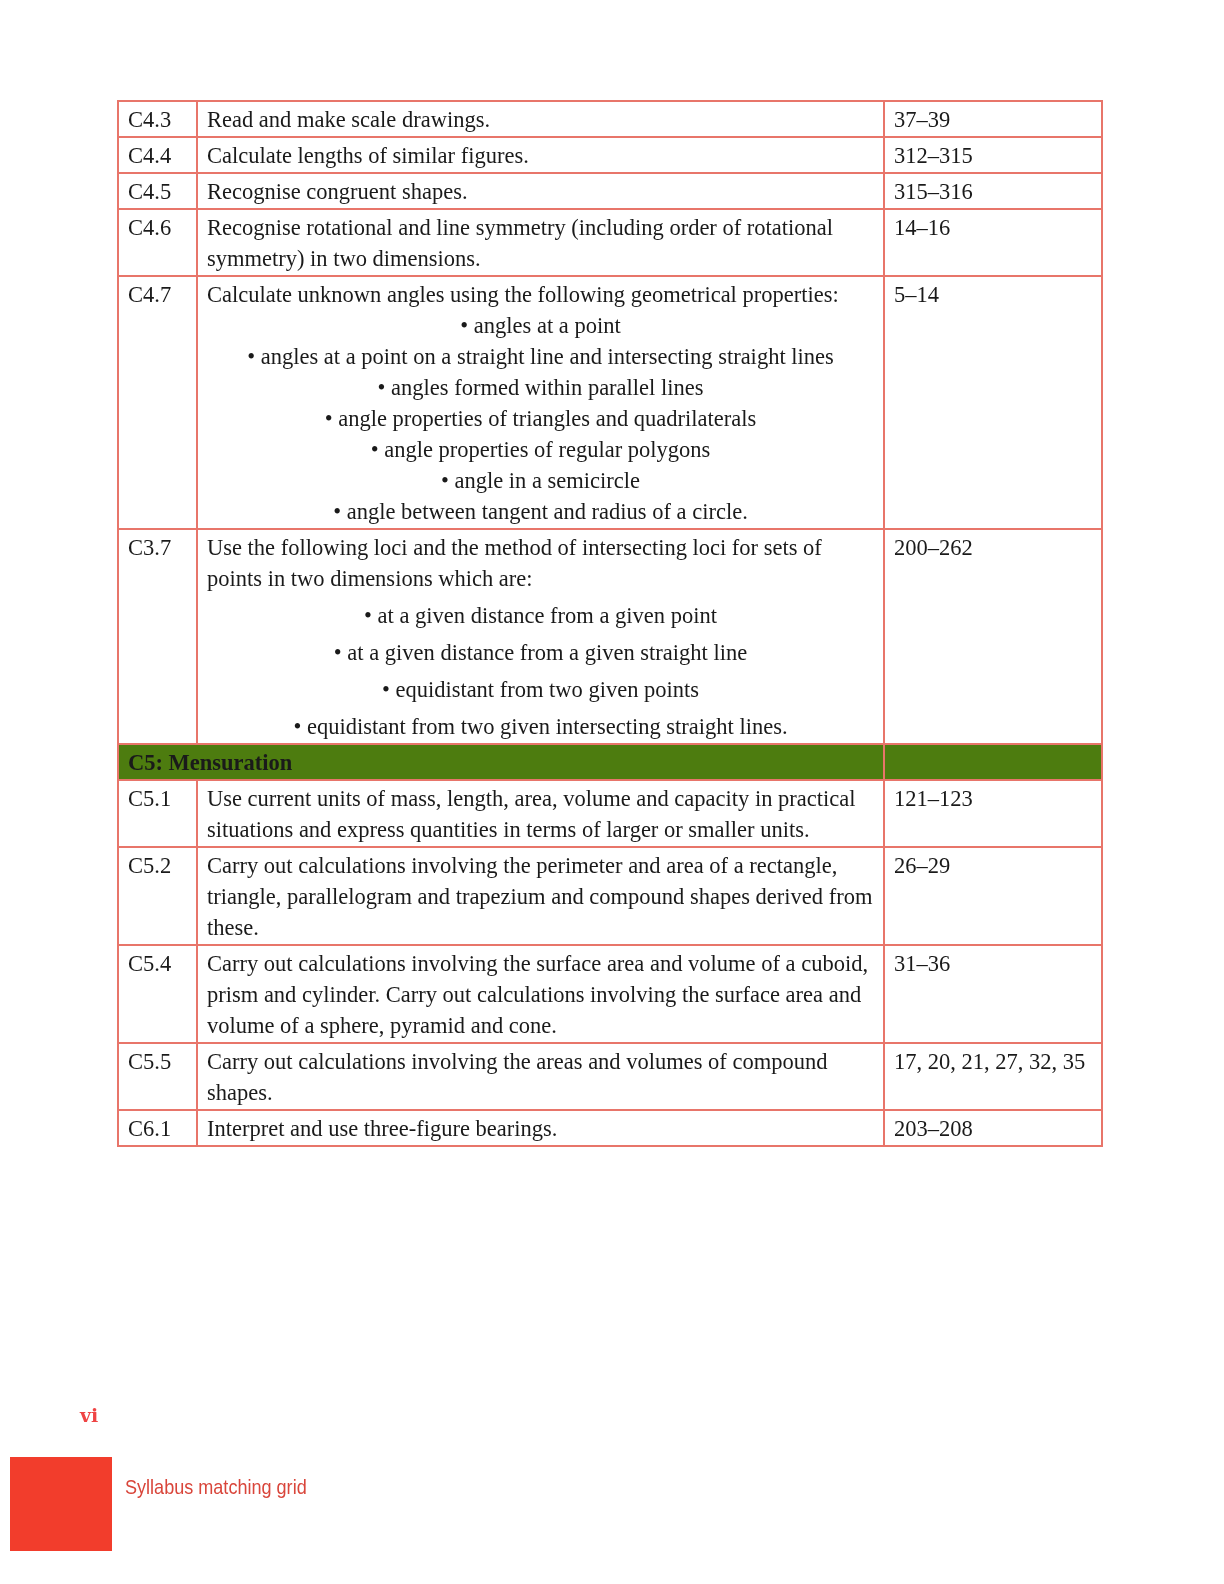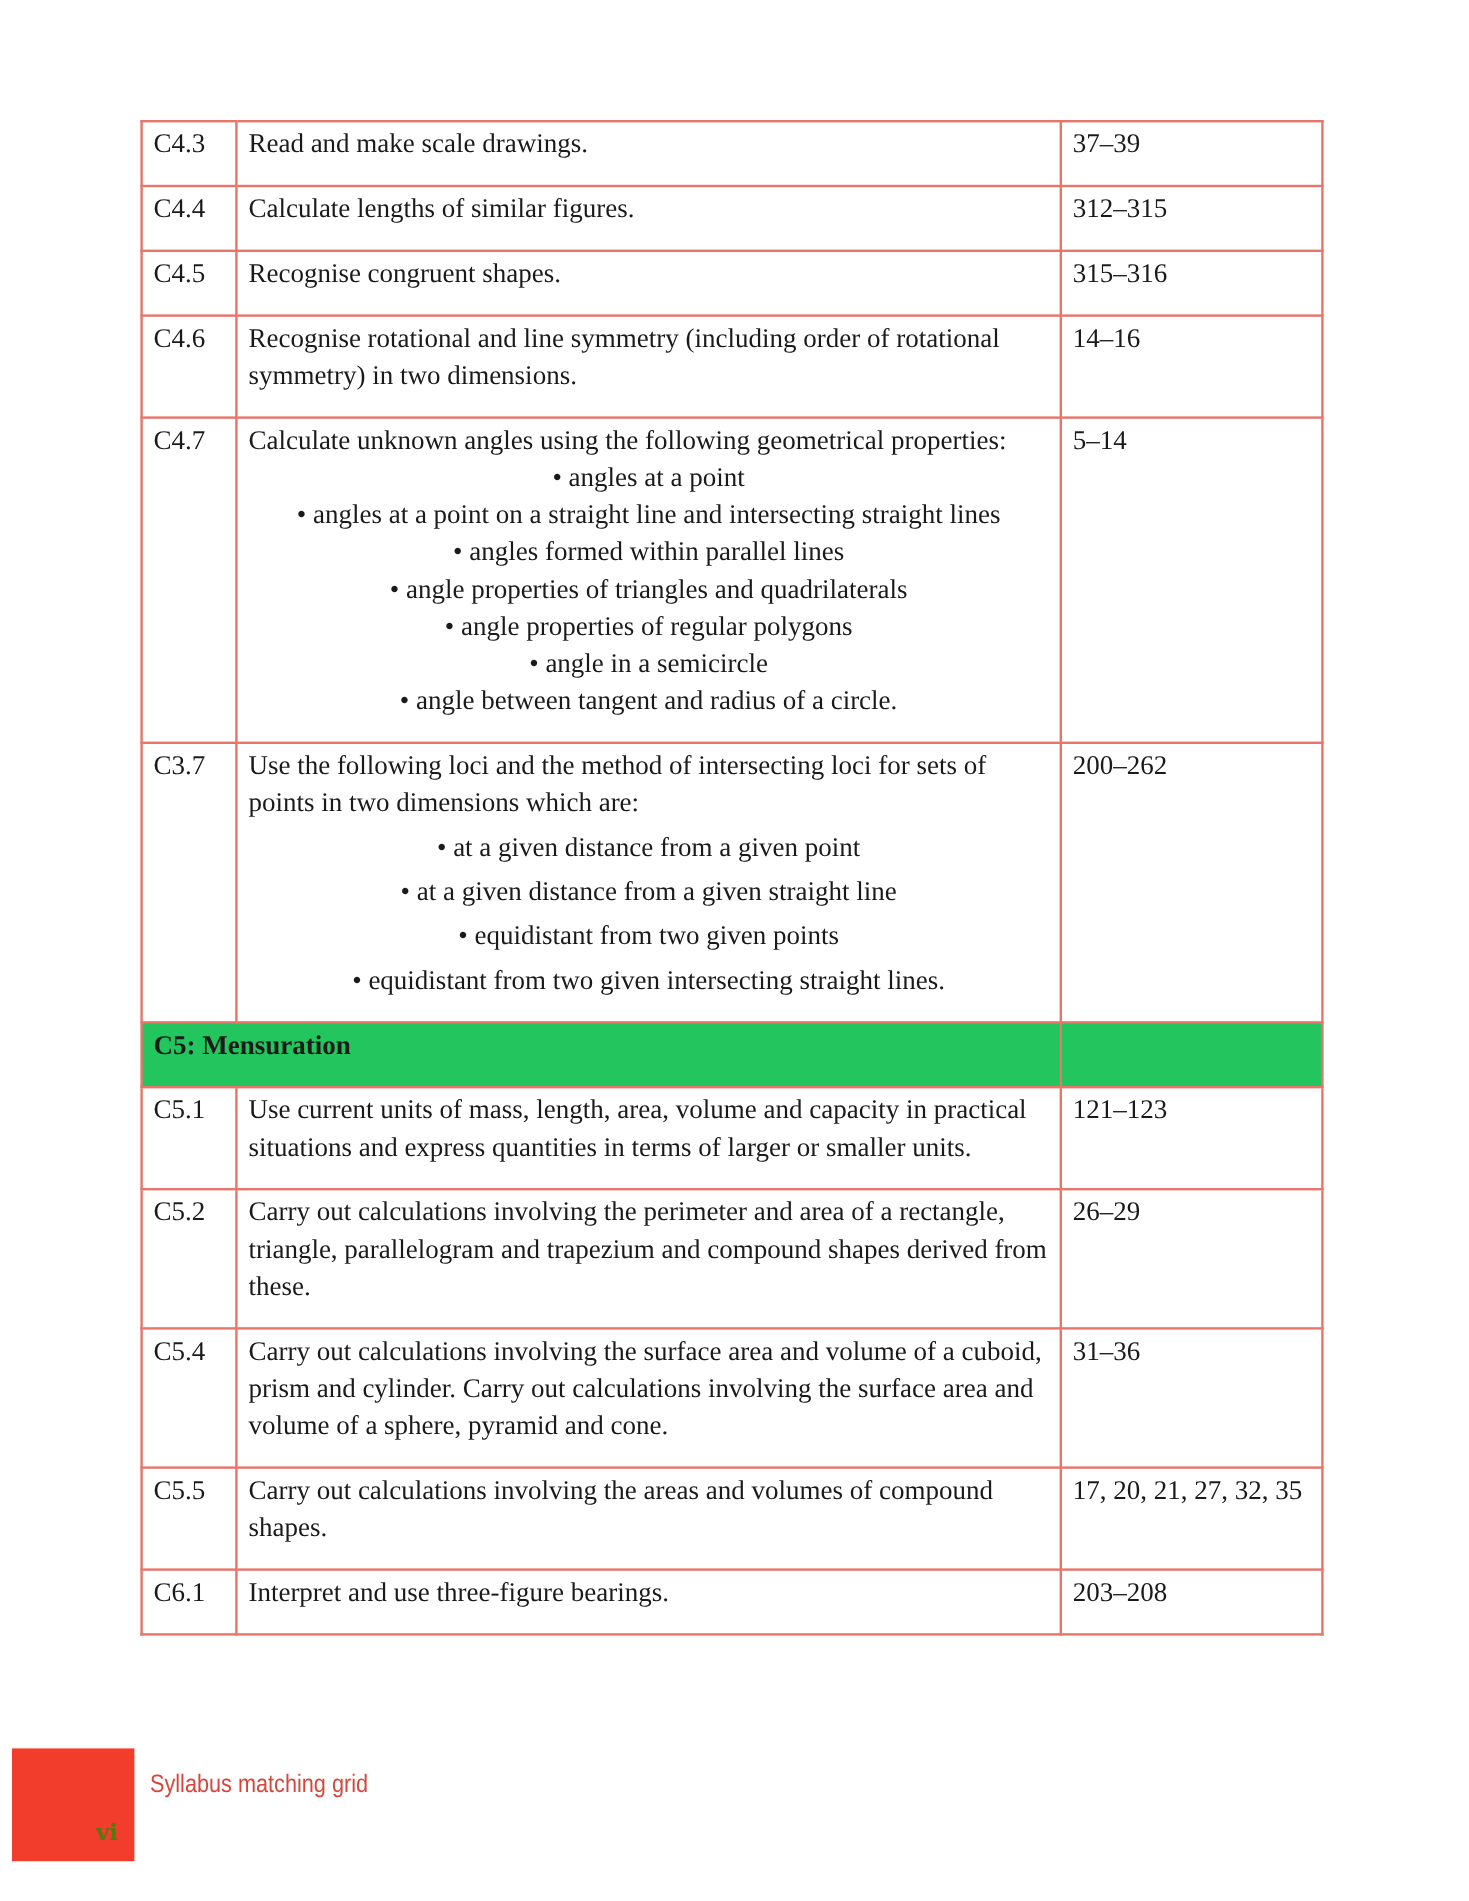--- a/index.html
+++ b/index.html
@@ -9,36 +9,36 @@
     overflow: hidden;
   }
   .grid {
     position: absolute; left: 117px; top: 100px; width: 984px;
     border-collapse: collapse; table-layout: fixed;
     font-family: "Liberation Serif", "DejaVu Serif", serif;
     font-size: 22.5px; line-height: 31px;
   }
   .grid td {
     border: 2px solid #e8756a; vertical-align: top;
-    padding: 2px 9px 19px 9px;
+    padding: 2px 9px 1px 9px;
   }
   .grid col.c1 { width: 79px; }
   .grid col.c2 { width: 687px; }
   .grid col.c3 { width: 218px; }
   .grid td.code { padding-left: 9px; }
-  .grid tr.section td { background: #22c55e; font-weight: bold; }
+  .grid tr.section td { background: #4d7c0f; font-weight: bold; }
   .bullets { margin: 0; padding: 0; list-style: none; text-align: center; }
   .bullets li::before { content: "\2022\00a0"; }
   .bullets.loose li { margin-top: 6px; }
   .footer-box {
     position: absolute; left: 10px; top: 1457px; width: 102px; height: 94px;
     background: #f23d2c;
   }
   .footer-num {
-    position: absolute; left: 80px; top: 1516px; color: #4d7c0f;
+    position: absolute; left: 80px; top: 1404px; color: #ef4444;
     font-family: "DejaVu Serif", serif; font-weight: bold; font-size: 19px; text-align: center;
   }
   .footer-title {
     position: absolute; left: 125px; top: 1475px; color: #d9453a;
     font-family: "Liberation Sans", "DejaVu Sans", sans-serif; font-size: 21px;
     transform: scaleX(0.86); transform-origin: left;
   }
 </style>
 </head>
 <body>

